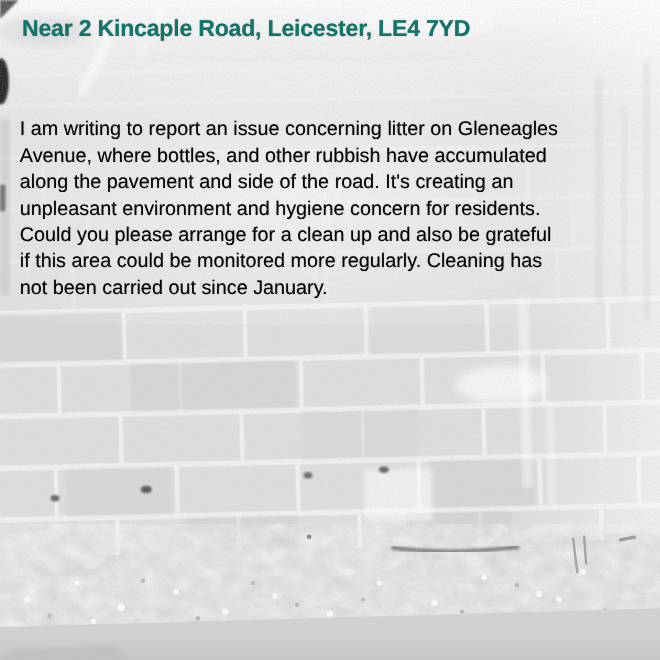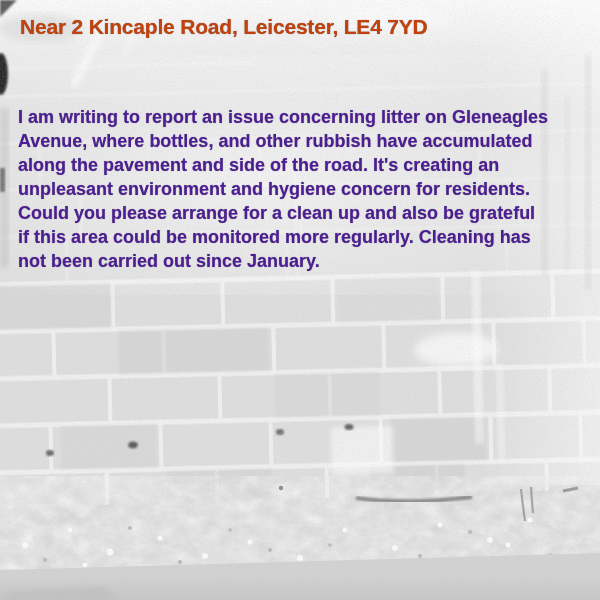--- a/index.html
+++ b/index.html
@@ -7,28 +7,28 @@
     position:relative;
     width:600px;height:600px;
     overflow:hidden;
     font-family:"Liberation Sans","DejaVu Sans",sans-serif;
     background:#dedede;
   }
   .stage svg{position:absolute;left:0;top:0;}
   .caption-overlay{position:absolute;left:0;top:0;width:600px;height:600px;}
   .report-title{
     position:absolute;left:20px;top:15px;width:565px;
-    font-size:21px;font-weight:bold;color:#c2410c;line-height:24px;
+    font-size:21px;font-weight:bold;color:#0f766e;line-height:24px;
     letter-spacing:-0.2px;
     text-shadow:0 0 1px rgba(80,80,80,0.75);
     white-space:pre-line;
   }
   .report-body{
     position:absolute;left:18px;top:105px;width:575px;
-    font-size:18px;font-weight:bold;color:#4c1d95;line-height:24px;
+    font-size:18px;font-weight:normal;color:#000000;line-height:24px;
     text-shadow:0 0 1px rgba(110,110,110,0.8);
     white-space:pre-line;
   }
 </style>
 </head>
 <body>
 
 <div class="stage">
 
   <svg width="600" height="600" viewBox="0 0 600 600" xmlns="http://www.w3.org/2000/svg">

